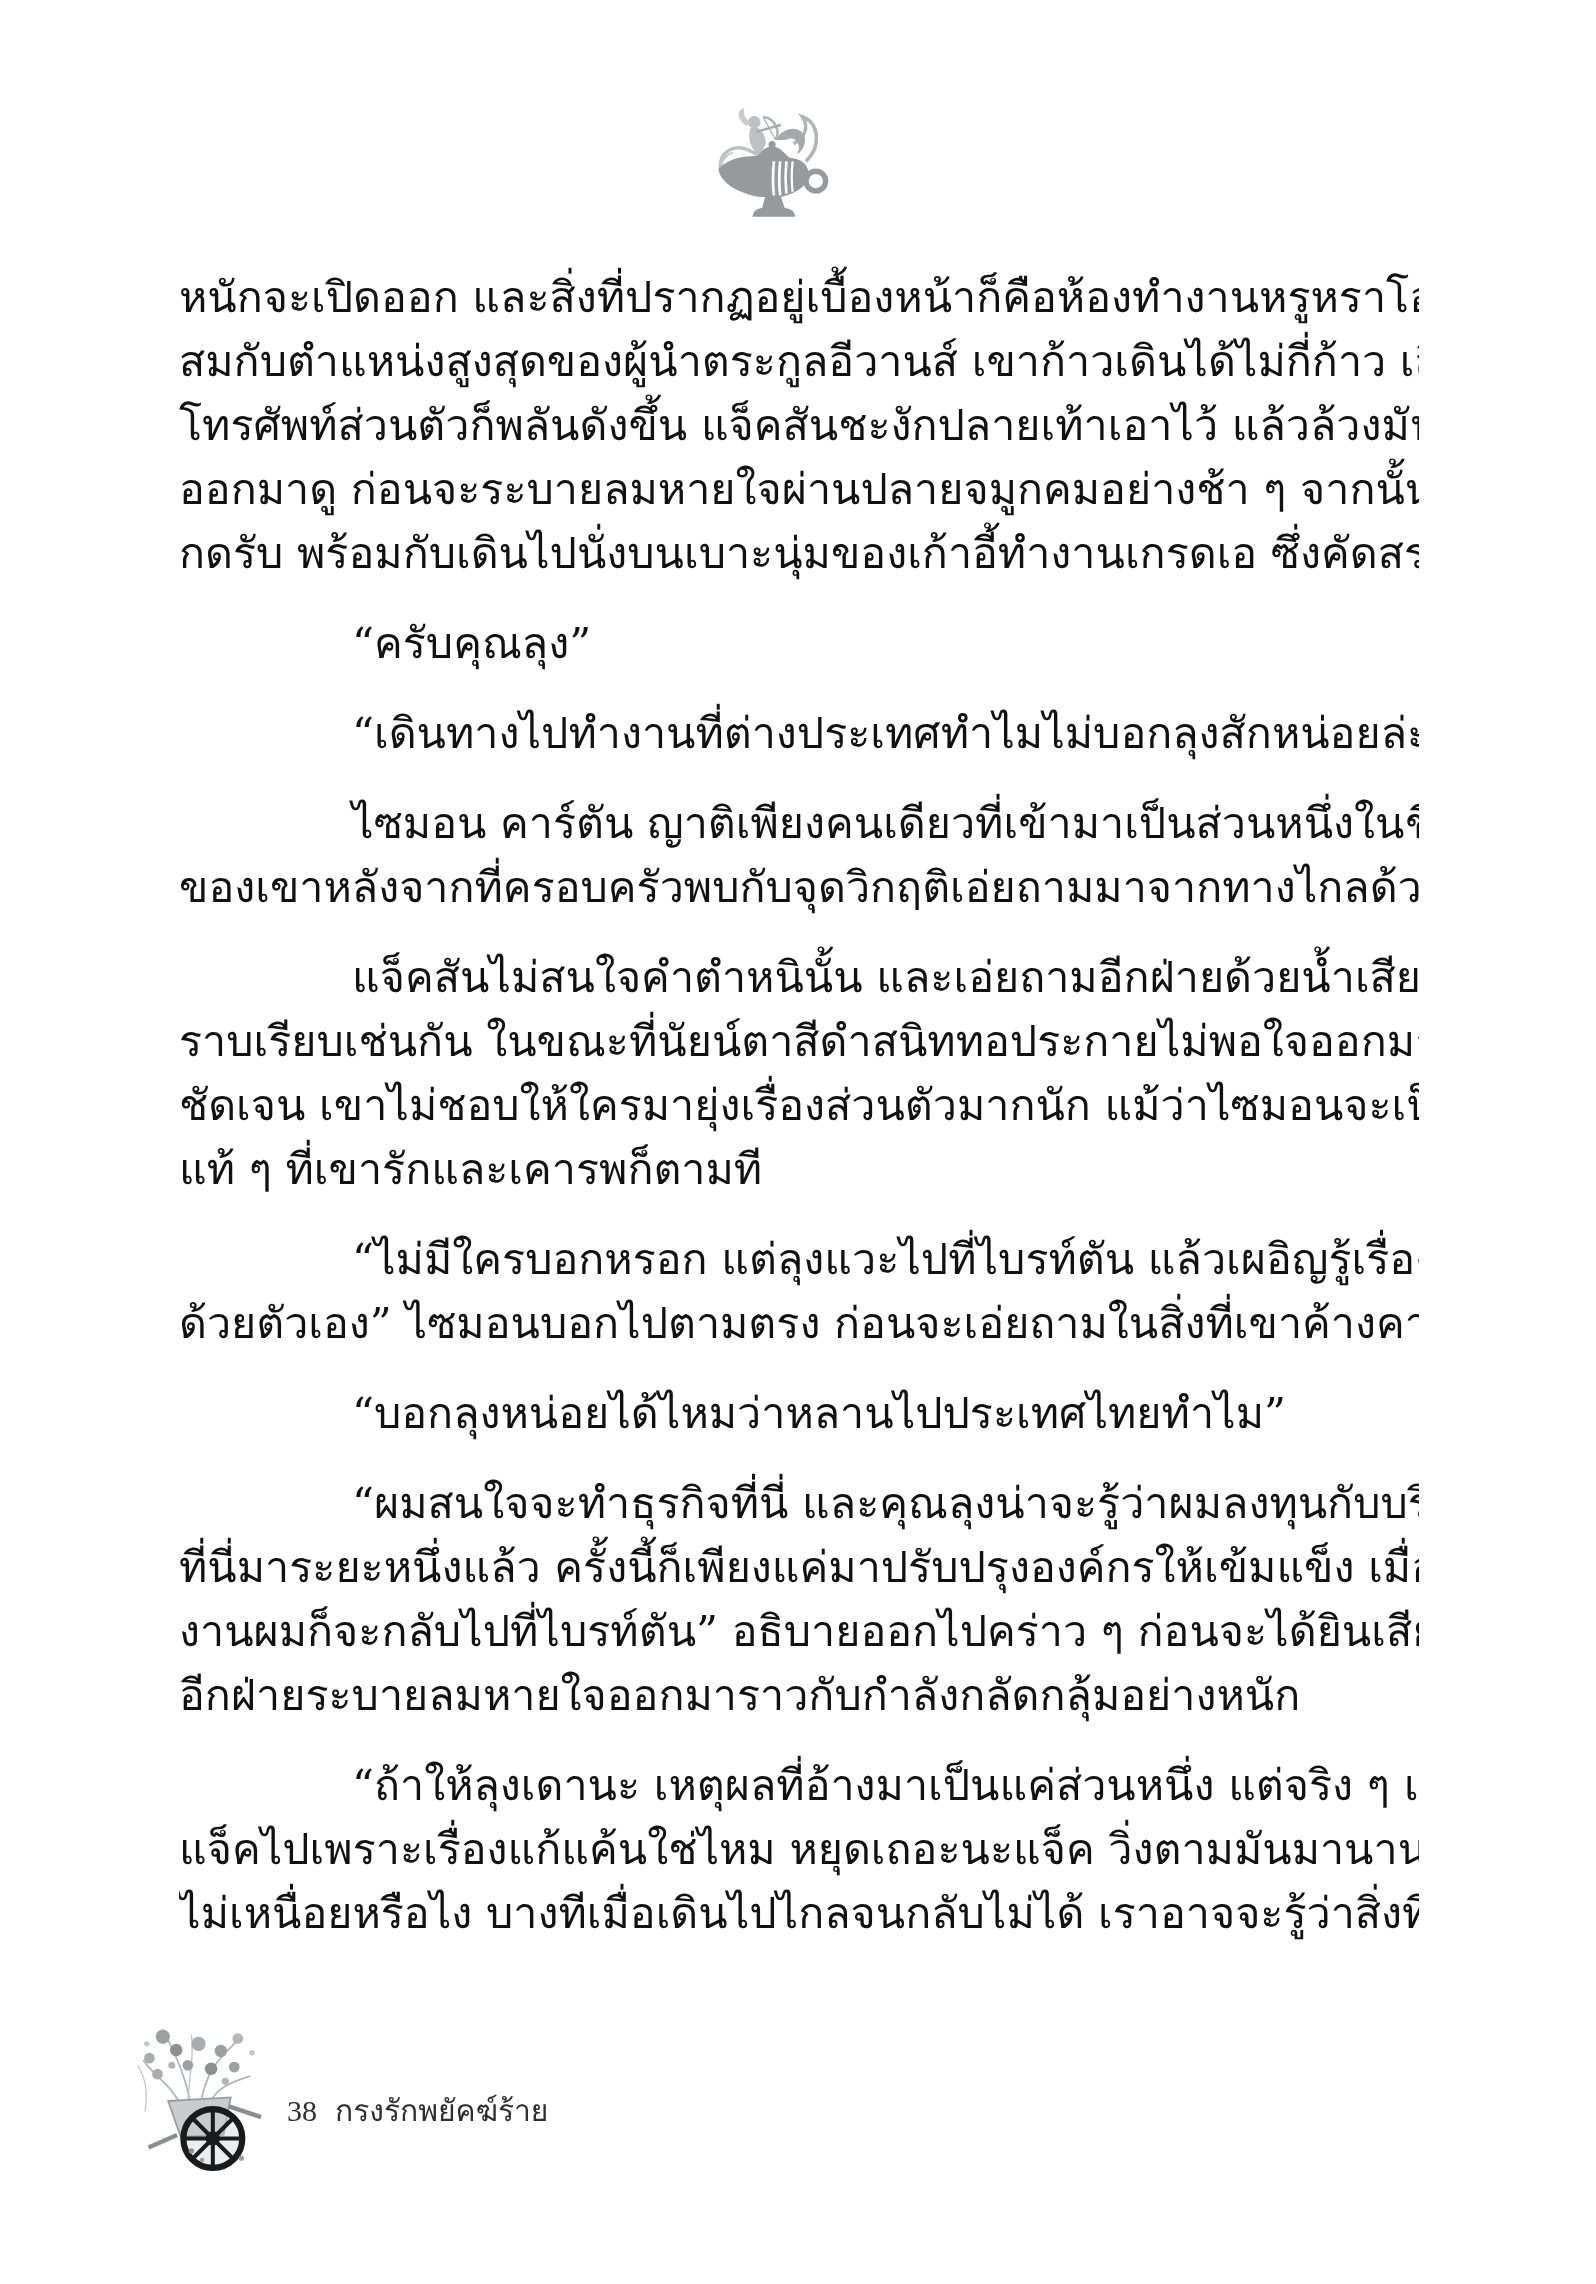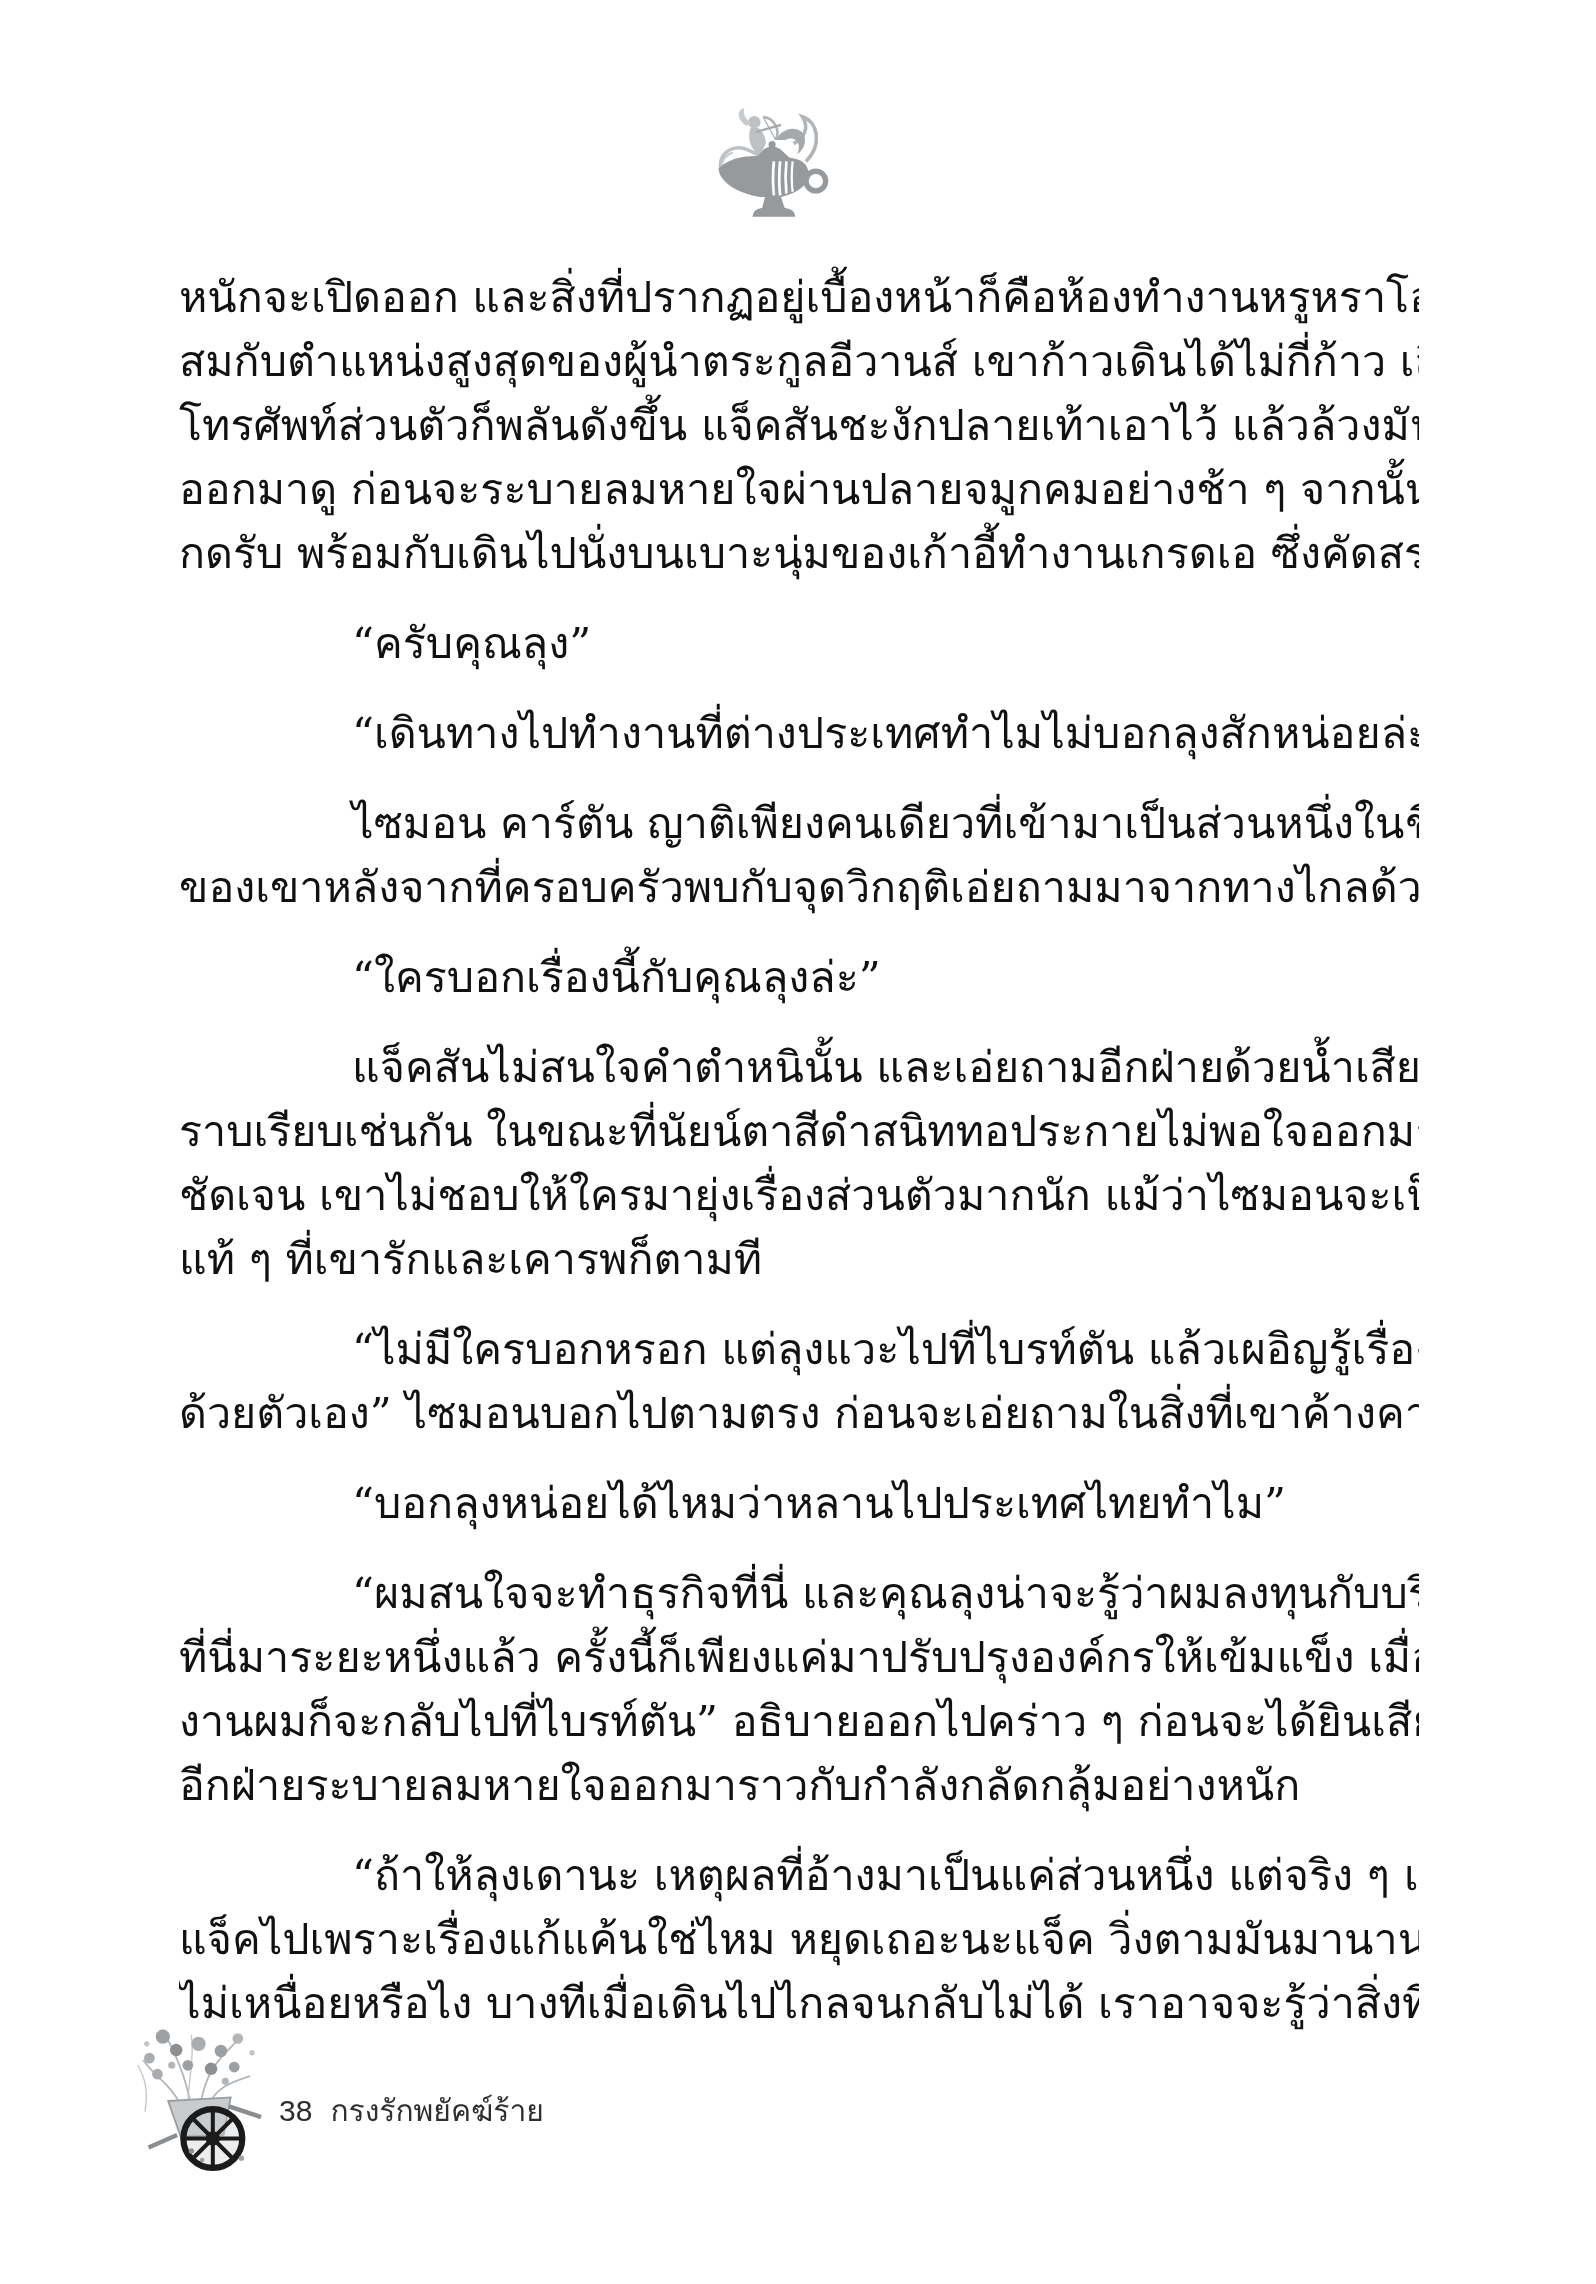--- a/index.html
+++ b/index.html
@@ -40,23 +40,23 @@
   }
   .footer-art {
     position: absolute;
     left: 136px;
     top: 2026px;
     width: 134px;
     height: 150px;
   }
   .footer-text {
     position: absolute;
-    left: 279px;
+    left: 287px;
     top: 2087px;
-    font-family: Liberation Sans, sans-serif;
+    font-family: Liberation Serif, serif;
     font-size: 30px;
     color: #2e2e2e;
     white-space: nowrap;
   }
   .footer-text .page-num { margin-right: 18px; }
 </style>
 </head>
 <body>
 
 <div class="page">
@@ -98,21 +98,20 @@
 
   <div class="line">หนักจะเปิดออก และสิ่งที่ปรากฏอยู่เบื้องหน้าก็คือห้องทำงานหรูหราโอ่อ่า</div>
       <div class="line">สมกับตำแหน่งสูงสุดของผู้นำตระกูลอีวานส์ เขาก้าวเดินได้ไม่กี่ก้าว เสียง</div>
       <div class="line">โทรศัพท์ส่วนตัวก็พลันดังขึ้น แจ็คสันชะงักปลายเท้าเอาไว้ แล้วล้วงมัน</div>
       <div class="line">ออกมาดู ก่อนจะระบายลมหายใจผ่านปลายจมูกคมอย่างช้า ๆ จากนั้นก็</div>
       <div class="line">กดรับ พร้อมกับเดินไปนั่งบนเบาะนุ่มของเก้าอี้ทำงานเกรดเอ ซึ่งคัดสรร</div>
       <div class="line indent">“ครับคุณลุง”</div>
       <div class="line indent">“เดินทางไปทำงานที่ต่างประเทศทำไมไม่บอกลุงสักหน่อยล่ะ</div>
       <div class="line indent">ไซมอน คาร์ตัน ญาติเพียงคนเดียวที่เข้ามาเป็นส่วนหนึ่งในชีวิต</div>
       <div class="line">ของเขาหลังจากที่ครอบครัวพบกับจุดวิกฤติเอ่ยถามมาจากทางไกลด้วย</div>
-      <div class="line indent">“ใครบอกเรื่องนี้กับคุณลุงล่ะ”</div>
       <div class="line indent">แจ็คสันไม่สนใจคำตำหนินั้น และเอ่ยถามอีกฝ่ายด้วยน้ำเสียง</div>
       <div class="line">ราบเรียบเช่นกัน ในขณะที่นัยน์ตาสีดำสนิททอประกายไม่พอใจออกมา</div>
       <div class="line">ชัดเจน เขาไม่ชอบให้ใครมายุ่งเรื่องส่วนตัวมากนัก แม้ว่าไซมอนจะเป็นลุง</div>
       <div class="line">แท้ ๆ ที่เขารักและเคารพก็ตามที</div>
       <div class="line indent">“ไม่มีใครบอกหรอก แต่ลุงแวะไปที่ไบรท์ตัน แล้วเผอิญรู้เรื่องนี้</div>
       <div class="line">ด้วยตัวเอง” ไซมอนบอกไปตามตรง ก่อนจะเอ่ยถามในสิ่งที่เขาค้างคาใจ</div>
       <div class="line indent">“บอกลุงหน่อยได้ไหมว่าหลานไปประเทศไทยทำไม”</div>
       <div class="line indent">“ผมสนใจจะทำธุรกิจที่นี่ และคุณลุงน่าจะรู้ว่าผมลงทุนกับบริษัท</div>
       <div class="line">ที่นี่มาระยะหนึ่งแล้ว ครั้งนี้ก็เพียงแค่มาปรับปรุงองค์กรให้เข้มแข็ง เมื่อเสร็จ</div>
       <div class="line">งานผมก็จะกลับไปที่ไบรท์ตัน” อธิบายออกไปคร่าว ๆ ก่อนจะได้ยินเสียงของ</div>

